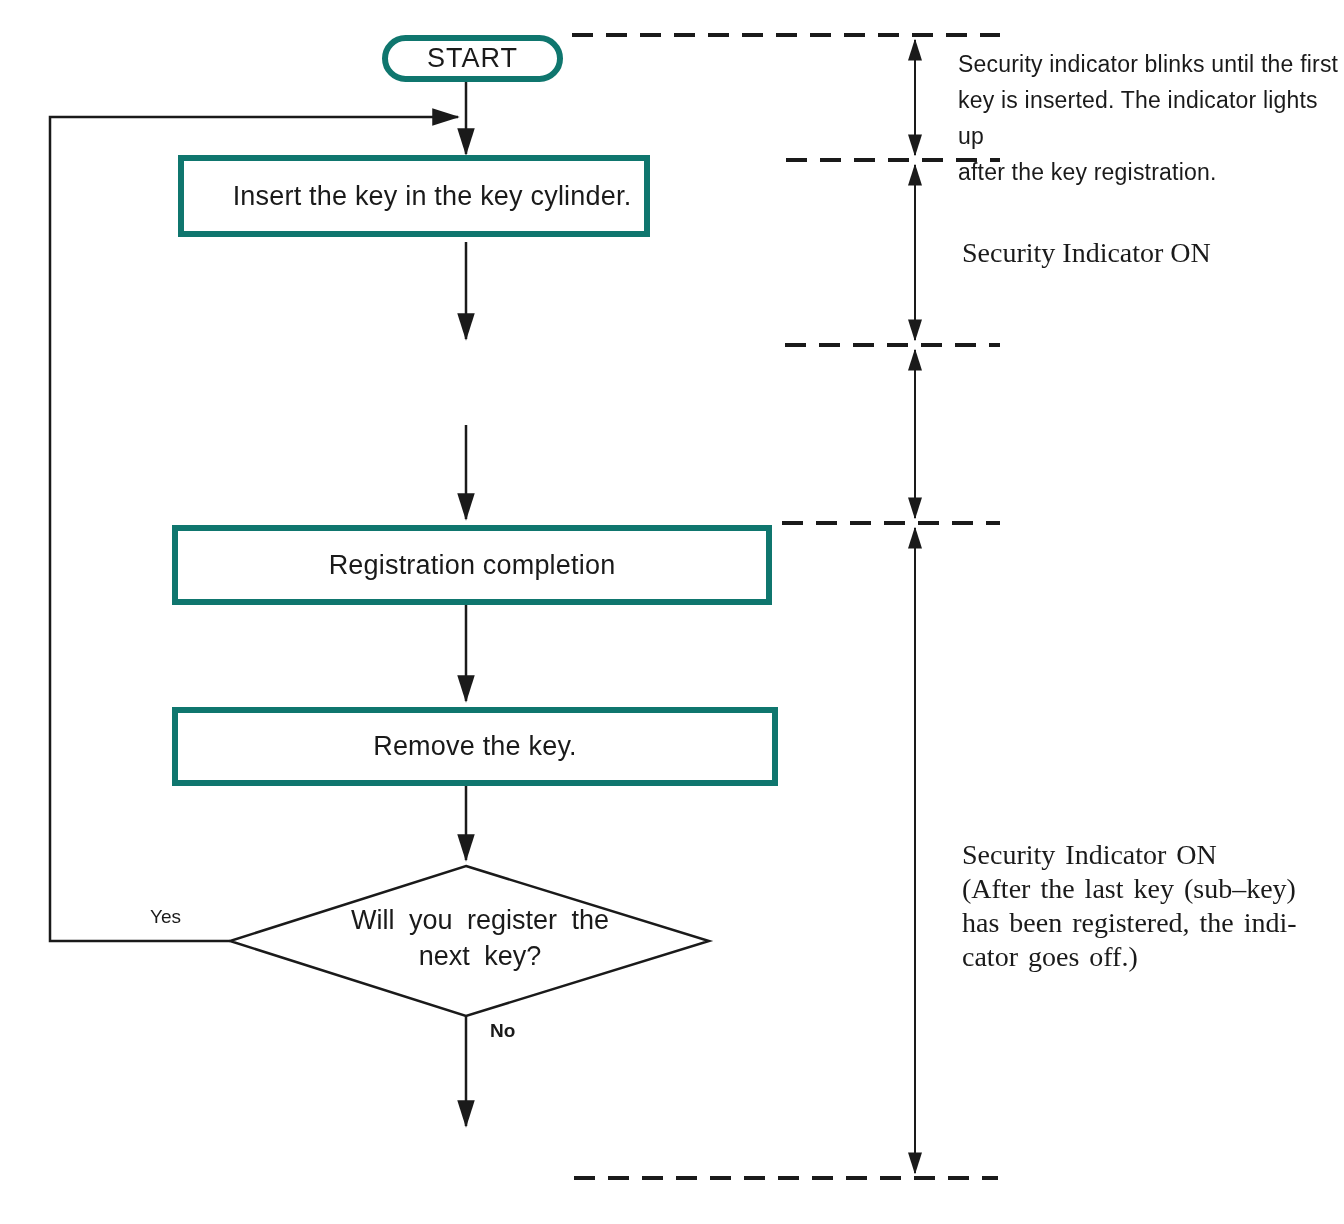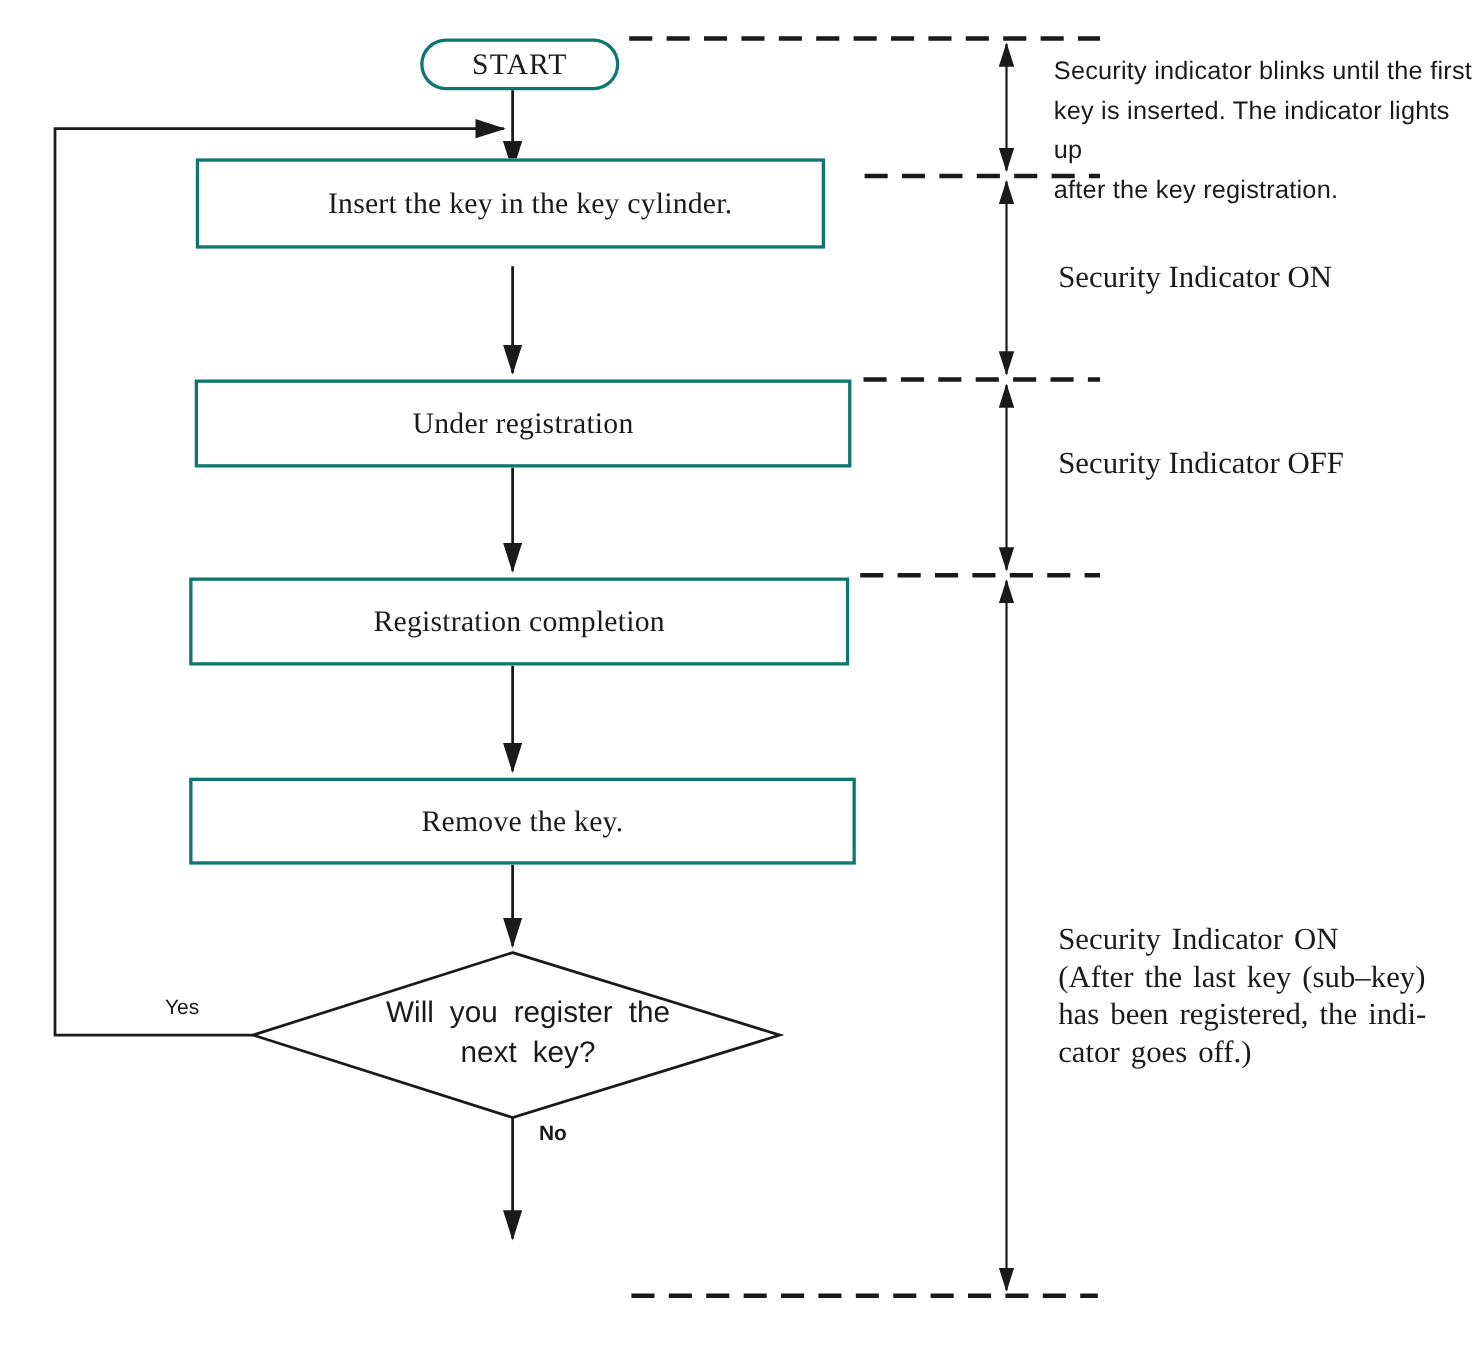--- a/index.html
+++ b/index.html
@@ -20,28 +20,27 @@
     position: absolute;
     left: 0; top: 0;
     width: 1344px;
     height: 1224px;
     z-index: 1;
   }
   .node {
     position: absolute;
     z-index: 2;
     background: #ffffff;
-    border: 3px solid #0f766e;
+    border: 6px solid #0f766e;
     display: flex;
     align-items: center;
     justify-content: center;
     box-sizing: border-box;
     font-size: 27px;
     letter-spacing: 0.2px;
-    font-family: Liberation Serif, serif;
   }
   .terminator {
     border-radius: 26px;
     font-size: 27px;
     letter-spacing: 1px;
   }
   .diamond-label {
     position: absolute;
     z-index: 2;
     white-space: pre-line;
@@ -117,27 +116,24 @@
       <line x1="915" y1="165" x2="915" y2="340" marker-start="url(#ah)" marker-end="url(#ah)"></line>
       <line x1="915" y1="350" x2="915" y2="518" marker-start="url(#ah)" marker-end="url(#ah)"></line>
       <line x1="915" y1="528" x2="915" y2="1173" marker-start="url(#ah)" marker-end="url(#ah)"></line>
     </g>
   </svg>
 
   <div class="node terminator" style="left:382px; top:35px; width:181px; height:47px;">
     <span>START</span>
   </div>
 
-  <div class="node" style="left:178px; top:144px; width:572px; height:82px;padding-left:36px;">
+  <div class="node" style="left:178px; top:155px; width:472px; height:82px;padding-left:36px;">
     <span>Insert the key in the key cylinder.</span>
   </div>
 
-  <div class="node" style="left:177px; top:345px; width:597px; height:80px;">
-    <span>Under registration</span>
-  </div>
 
   <div class="node" style="left:172px; top:525px; width:600px; height:80px;">
     <span>Registration completion</span>
   </div>
 
   <div class="node" style="left:172px; top:707px; width:606px; height:79px;">
     <span>Remove the key.</span>
   </div>
 
   <div class="diamond-label" style="left:330px; top:902px; width:300px;">Will you register the
@@ -146,20 +142,19 @@
 
   <div class="branch-label" style="left:150px; top:906px;">Yes</div>
   <div class="branch-label" style="left:490px; top:1020px;font-weight:bold;">No</div>
 
   <div class="annotation small" style="left:958px; top:46px; width:390px;">Security indicator blinks until the first
 key is inserted. The indicator lights up
 after the key registration.</div>
 
   <div class="annotation large" style="left:962px; top:236px;">Security Indicator ON</div>
 
-  <div class="annotation large justified" style="left:962px; top:404px;">Security Indicator OFF</div>
 
   <div class="annotation large spread" style="left:962px; top:838px; width:380px;">Security Indicator ON
 (After the last key (sub–key)
 has been registered, the indi-
 cator goes off.)</div>
 
 </div>
 
 </body></html>

